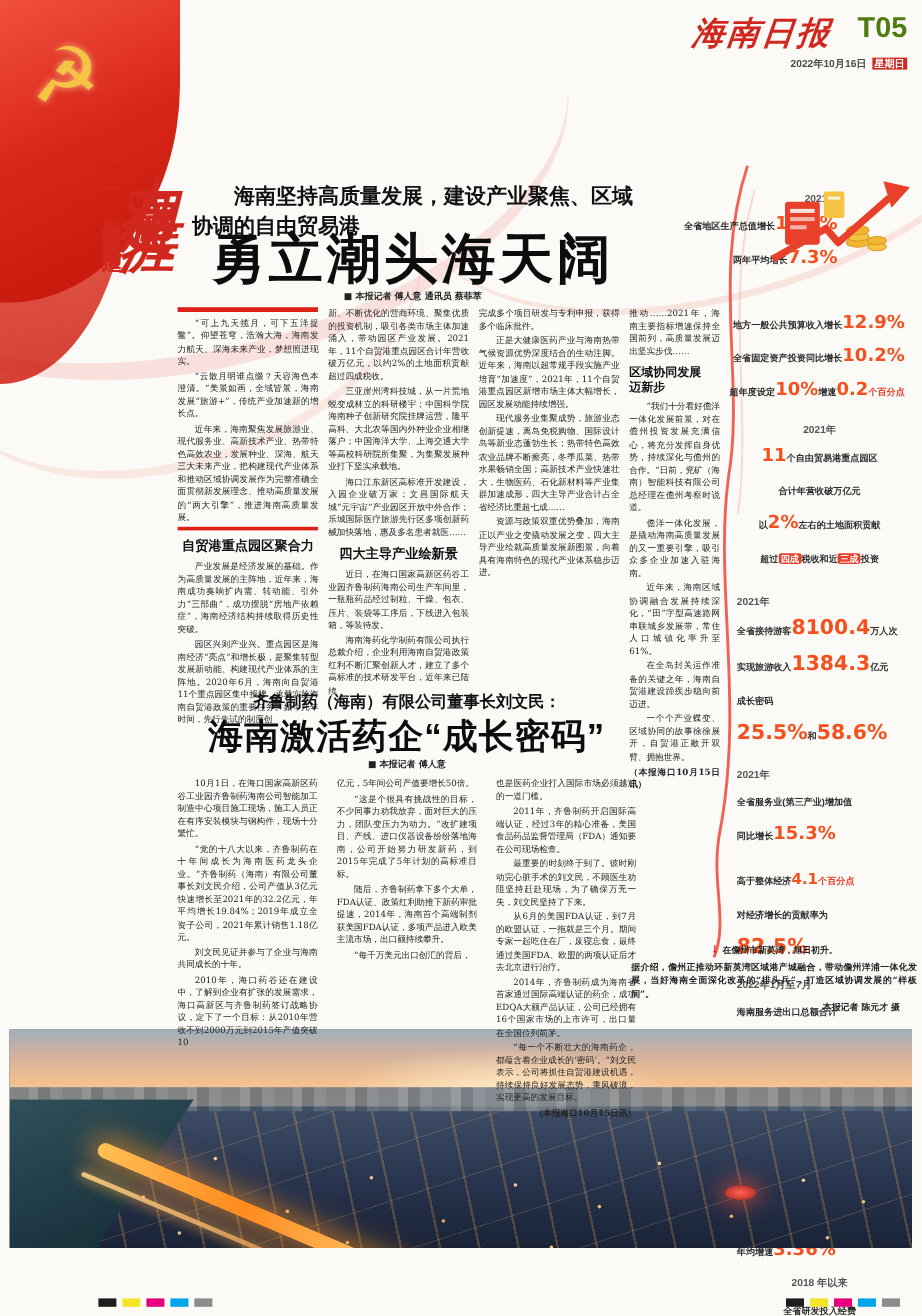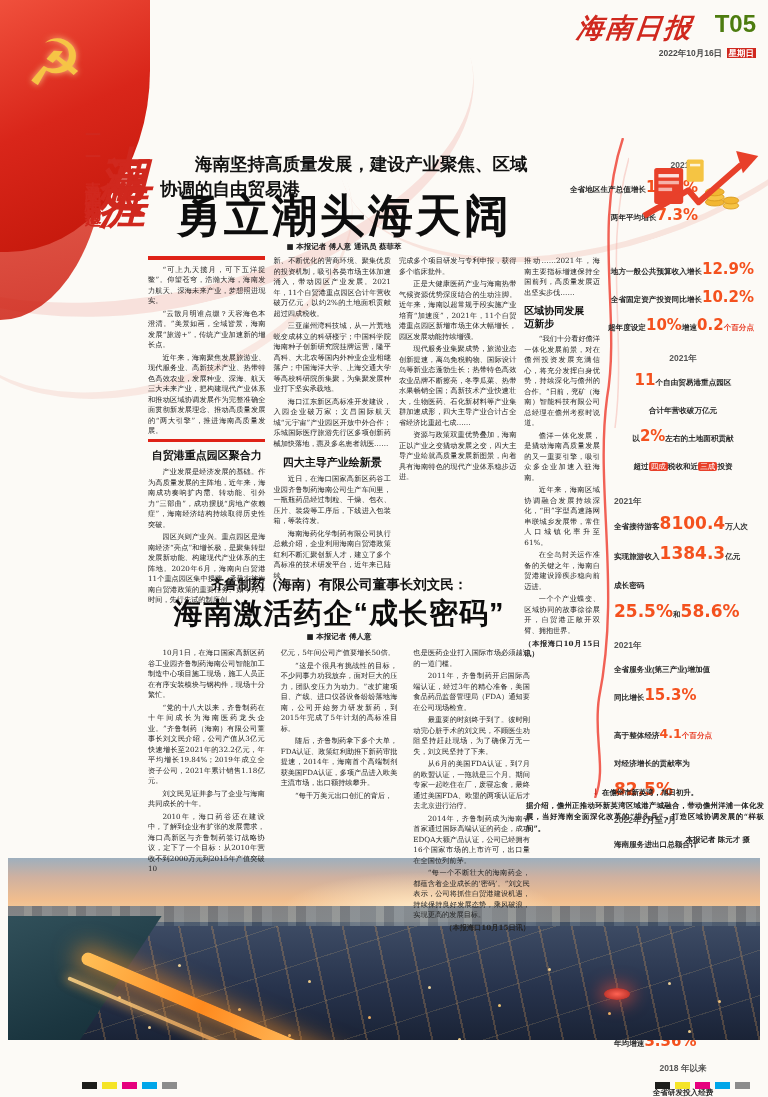--- a/index.html
+++ b/index.html
@@ -40,21 +40,21 @@
   .a2-cols .col{width:122px;font-size:7.2px;line-height:1.46;text-align:justify;color:#242424;}
   
   .info{position:absolute;left:558px;top:148px;width:202px;height:648px;z-index:3;font-family:"Liberation Sans",sans-serif;}
   .illus{position:absolute;right:0;top:-8px;width:128px;height:86px;}
   .divider-svg{position:absolute;left:583px;top:138px;z-index:2;}
   .g{margin-top:10px;}
   .g-year{font-size:8.5px;color:#555;font-weight:bold;margin-bottom:1px;}
   .lbl{font-size:7.6px;color:#2e2e2e;font-weight:bold;}
   .num{color:#f4511e;font-weight:800;font-family:"DejaVu Sans",sans-serif;}
   .n15{font-size:15px;} .n17{font-size:17px;} .n12{font-size:12.5px;}
-  .tagbox{background:#e8402a;color:#fff;font-size:7.6px;font-weight:normal;padding:0 2px;border-radius:2px;text-align:center;}
+  .tagbox{background:#e8402a;color:#fff;font-size:7.6px;font-weight:bold;padding:0 2px;border-radius:2px;text-align:center;}
   .tr{text-align:right;padding-right:6px;} .tc{text-align:center;padding-left:48px;} .tl{text-align:left;padding-left:56px;}
   .g .line{line-height:1.75;}
   .ship{margin:4px 0 0 64px;}
   
   .caption{position:absolute;left:526px;top:786px;width:238px;z-index:4;font-size:7.4px;font-weight:bold;line-height:1.55;color:#222;text-align:center;}
   .cap-arrow{color:#d0281e;font-size:9px;}
   .cap-credit{text-align:right;padding-right:14px;}
   
   .photo{position:absolute;left:8px;top:858px;width:752px;height:182px;background:#232e44;overflow:hidden;z-index:3;}
   .sky{position:absolute;top:0;left:0;right:0;height:64px;background:linear-gradient(180deg,#9eafbd 0%,#cfb1a0 30%,#f0bd8e 65%,#f8d6a6 100%);}

